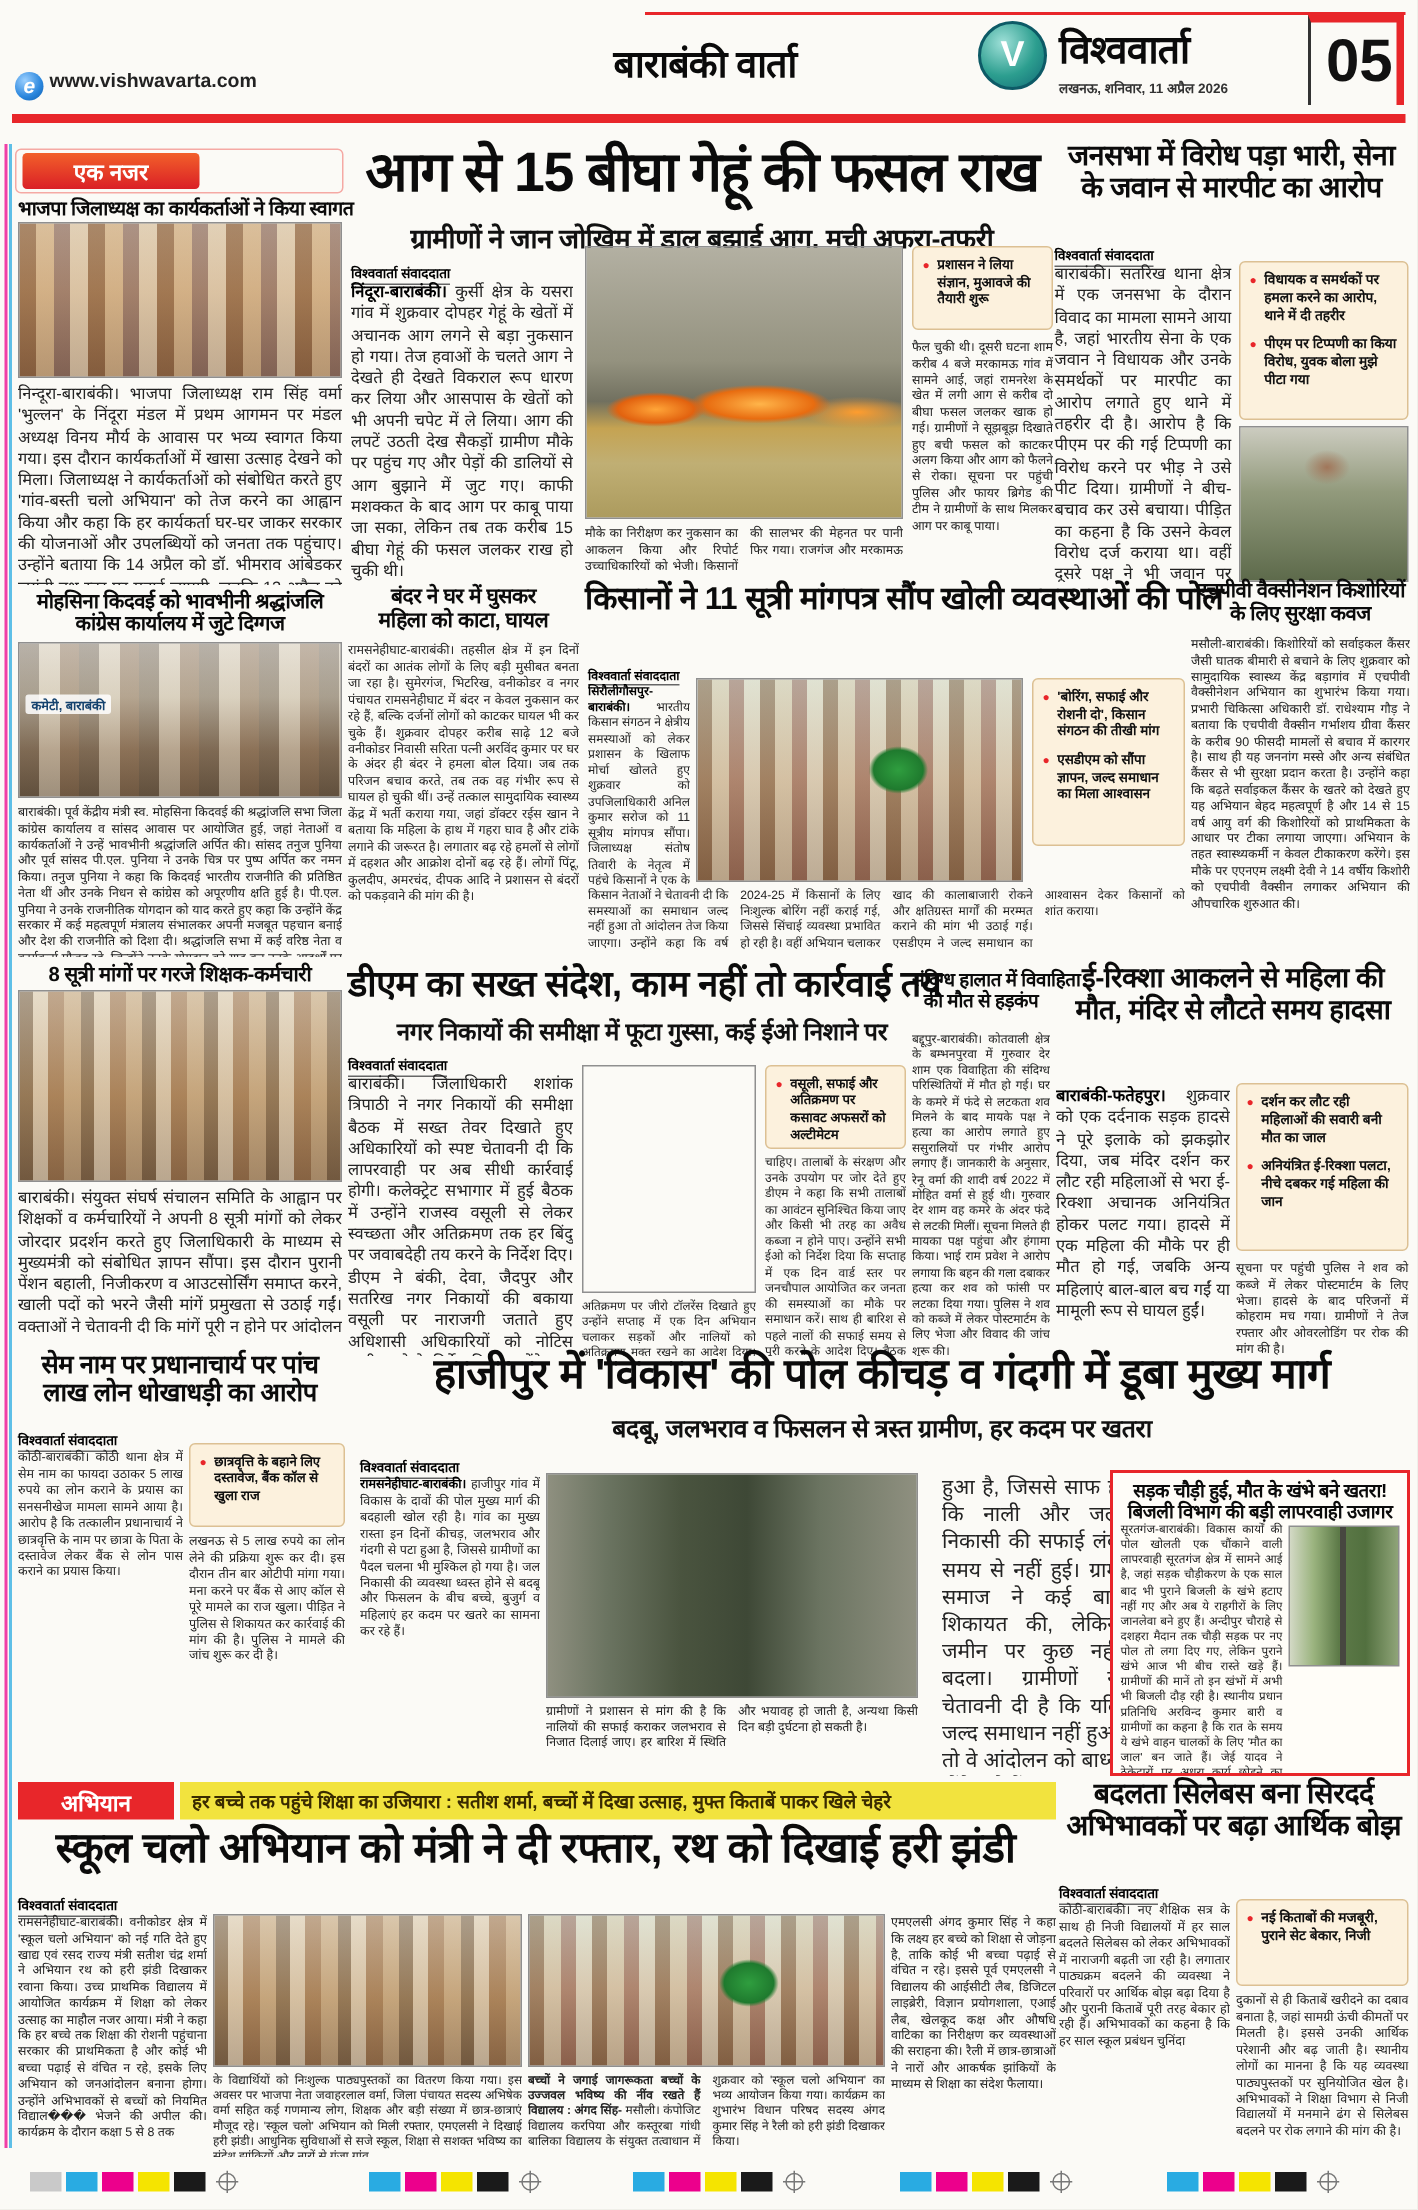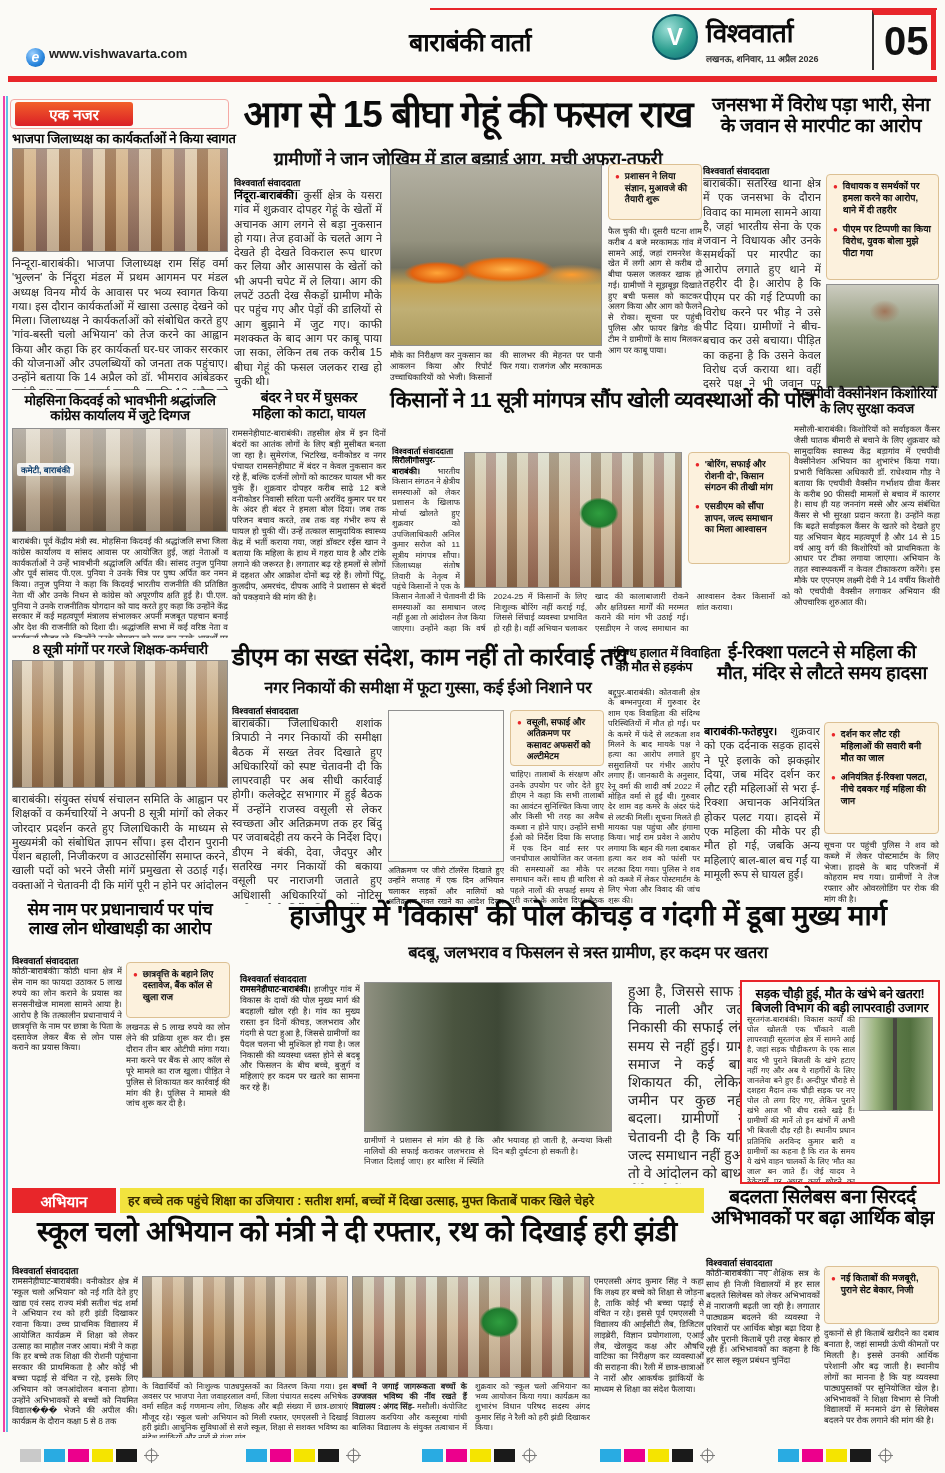--- a/index.html
+++ b/index.html
@@ -39,21 +39,21 @@
 </style>
 </head>
 <body>
 
 <div class="page">
 
   <div class="abs vline" style="left:3px;top:96px;height:1336px;background:#ec008c"></div>
   <div class="abs vline" style="left:6px;top:96px;height:1336px;background:#29abe2"></div>
 
   <div class="abs" style="left:430px;top:8px;width:507px;height:2px;background:#e8262a"></div>
-  <div class="abs" style="left:26px;top:46px;font-size:13px;font-weight:bold;color:#222">
+  <div class="abs" style="left:10px;top:46px;font-size:13px;font-weight:bold;color:#222">
     <span class="e-icon">e</span><span>www.vishwavarta.com</span>
   </div>
   <div class="abs" style="left:260px;top:24px;width:420px;text-align:center;font-size:25px;font-weight:bold;color:#0a0a0a;letter-spacing:-0.5px">बाराबंकी वार्ता</div>
   <div class="abs logo-circle" style="left:652px;top:14px">
       <span>V</span>
     </div>
   <div class="abs" style="left:706px;top:14px;width:170px">
     <div style="font-size:26px;font-weight:bold;color:#0a0a0a;letter-spacing:-0.5px">विश्ववार्ता</div>
     <div style="font-size:9px;font-weight:bold;color:#333;margin-top:2px">लखनऊ,  शनिवार, 11 अप्रैल 2026</div>
   </div>
@@ -160,21 +160,21 @@
   </div>
   <div class="abs body-txt" style="left:510px;top:770px;width:94px;height:134px;font-size:8.1px">चाहिए। तालाबों के संरक्षण और उनके उपयोग पर जोर देते हुए डीएम ने कहा कि सभी तालाबों का आवंटन सुनिश्चित किया जाए और किसी भी तरह का अवैध कब्जा न होने पाए। उन्होंने सभी ईओ को निर्देश दिया कि सप्ताह में एक दिन वार्ड स्तर पर जनचौपाल आयोजित कर जनता की समस्याओं का मौके पर समाधान करें। साथ ही बारिश से पहले नालों की सफाई समय से पूरी करने के आदेश दिए। बैठक में डीएम का साफ संदेश रहा, काम में ढिलाई नहीं चलेगी, हर अधिकारी को परिणाम देना ही होगा।</div>
 
   <div class="abs" style="left:608px;top:646px;width:92px">
     <div class="hl" style="font-size:12.5px">संदिग्ध हालात में विवाहिता</div>
     <div class="hl" style="font-size:12.5px">की मौत से हड़कंप</div>
   </div>
   <div class="abs body-txt" style="left:608px;top:688px;width:92px;height:216px;font-size:8px">बद्दूपुर-बाराबंकी। कोतवाली क्षेत्र के बम्भनपुरवा में गुरुवार देर शाम एक विवाहिता की संदिग्ध परिस्थितियों में मौत हो गई। घर के कमरे में फंदे से लटकता शव मिलने के बाद मायके पक्ष ने हत्या का आरोप लगाते हुए ससुरालियों पर गंभीर आरोप लगाए हैं। जानकारी के अनुसार, रेनू वर्मा की शादी वर्ष 2022 में मोहित वर्मा से हुई थी। गुरुवार देर शाम वह कमरे के अंदर फंदे से लटकी मिलीं। सूचना मिलते ही मायका पक्ष पहुंचा और हंगामा किया। भाई राम प्रवेश ने आरोप लगाया कि बहन की गला दबाकर हत्या कर शव को फांसी पर लटका दिया गया। पुलिस ने शव को कब्जे में लेकर पोस्टमार्टम के लिए भेजा और विवाद की जांच शुरू की।</div>
 
   <div class="abs" style="left:704px;top:642px;width:236px">
-    <div class="hl" style="font-size:18.5px">ई-रिक्शा पलटने से महिला की</div>
+    <div class="hl" style="font-size:18.5px">ई-रिक्शा आकलने से महिला की</div>
     <div class="hl" style="font-size:18.5px">मौत, मंदिर से लौटते समय हादसा</div>
   </div>
   <div class="abs body-txt" style="left:704px;top:724px;width:116px;height:180px">
     <span class="dl">बाराबंकी-फतेहपुर।</span>
     <span>शुक्रवार को एक दर्दनाक सड़क हादसे ने पूरे इलाके को झकझोर दिया, जब मंदिर दर्शन कर लौट रही महिलाओं से भरा ई-रिक्शा अचानक अनियंत्रित होकर पलट गया। हादसे में एक महिला की मौके पर ही मौत हो गई, जबकि अन्य महिलाएं बाल-बाल बच गईं या मामूली रूप से घायल हुईं।</span>
   </div>
   <div class="abs bullet-box" style="left:824px;top:722px;width:115px;height:112px">
     <div class="bullet-item" style="font-size:9.2px">
         <span class="bullet-dot">●</span>
         <span>दर्शन कर लौट रही महिलाओं की सवारी बनी मौत का जाल</span>

